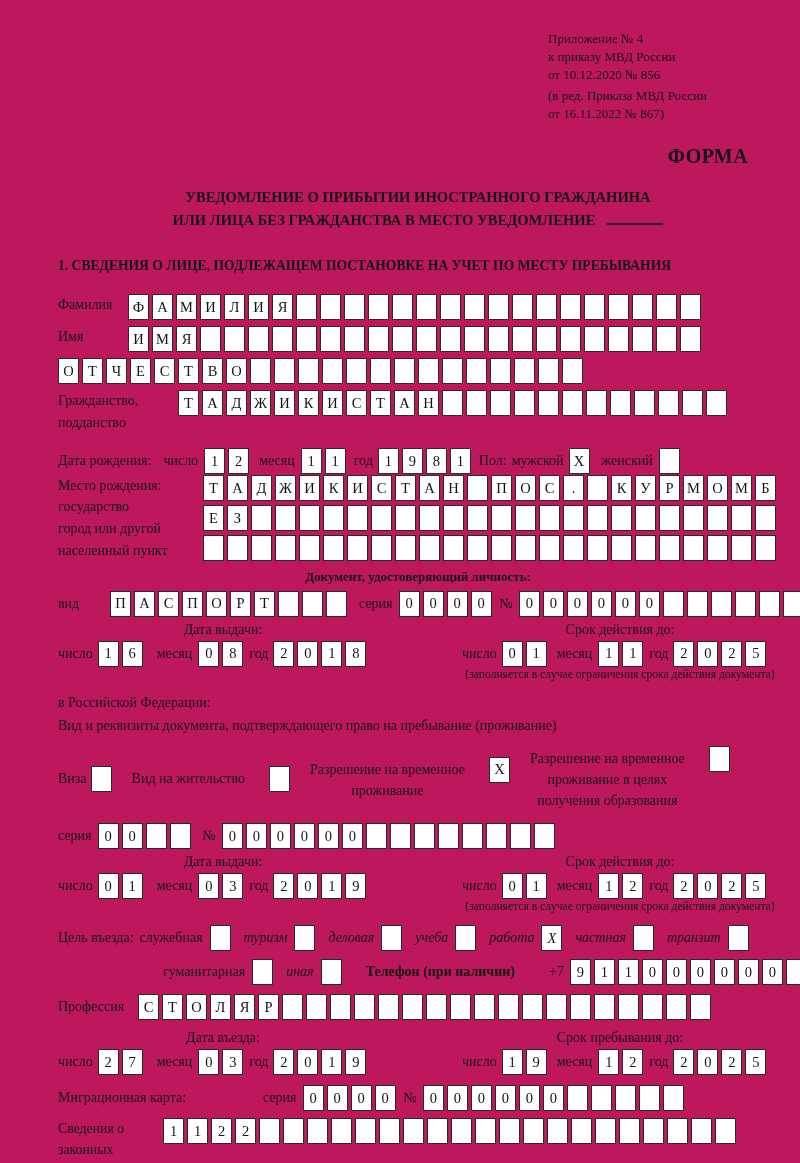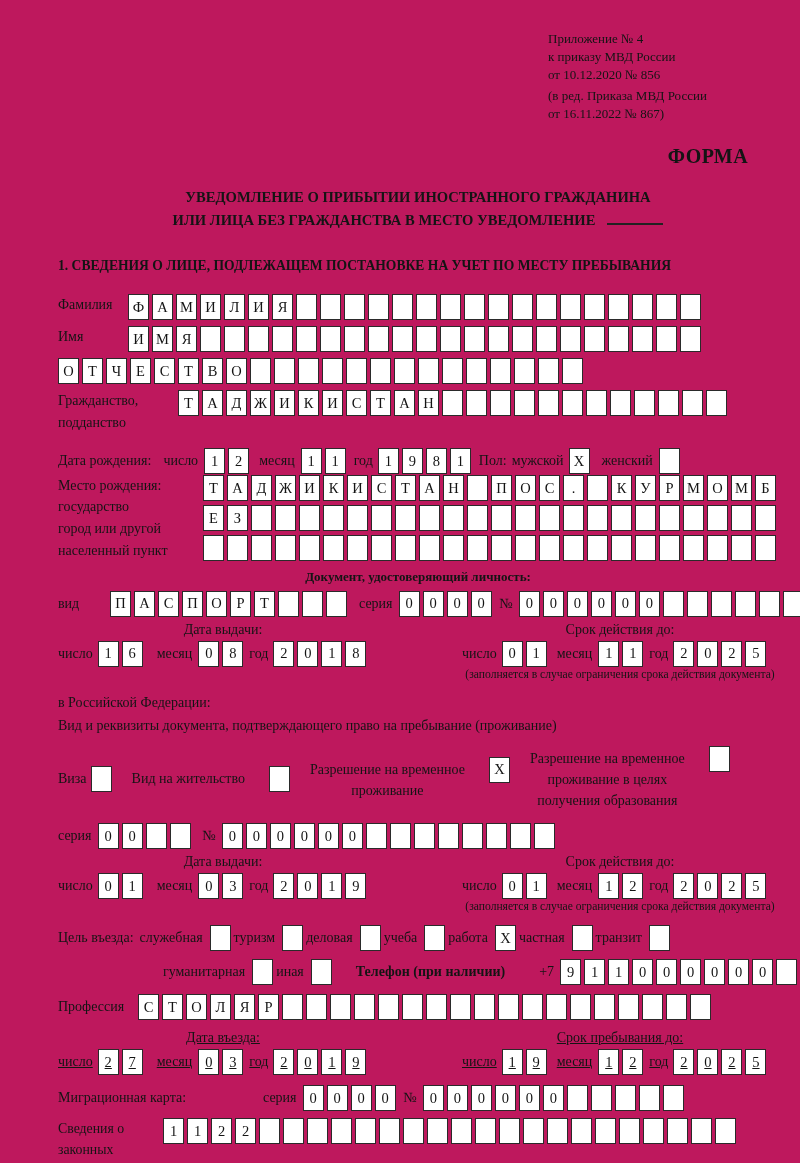--- a/index.html
+++ b/index.html
@@ -42,21 +42,21 @@
   .date-line{display:flex;align-items:center;margin-top:3px;}
   .limit-note{font-size:11.6px;text-align:center;margin-top:1px;}
   
   .intro{margin-top:10px;line-height:1.7;}
   .options{display:flex;align-items:center;margin-top:8px;gap:20px;}
   .option{display:flex;align-items:flex-start;gap:24px;}
   .option .olabel{white-space:pre-line;text-align:center;line-height:1.5;padding-top:2px;}
   
   .purpose{display:flex;align-items:center;}
   .purpose .plabel{margin-right:7px;}
-  .purpose + .purpose{margin-left:3px;}
+  .purpose + .purpose{margin-left:13px;font-style:italic;}
   .indent105{margin-left:105px;}
   .small-label{font-size:13.8px;}
 </style>
 </head>
 <body>
 
 <div class="page">
 
   <div class="appendix">
     <div class="pre">Приложение № 4
@@ -603,21 +603,21 @@
         <span class="box"></span>
         <span class="box"></span>
         <span class="box"></span>
         <span class="box"></span>
         <span class="box"></span>
         <span class="box"></span>
         <span class="box"></span>
       </div>
   </div>
 
-  <div class="dates" style="margin-top:10px;text-decoration:underline;">
+  <div class="dates" style="margin-top:10px;">
     <div class="dates-col-l">
       <div class="date-head">Дата въезда:</div>
       <div class="date-line">
         <span class="dlabel mr5">число</span>
         <span class="boxes">
             <span class="box">2</span>
             <span class="box">7</span>
           </span>
         <span class="lab ml14 mr6">месяц</span>
         <span class="boxes">

